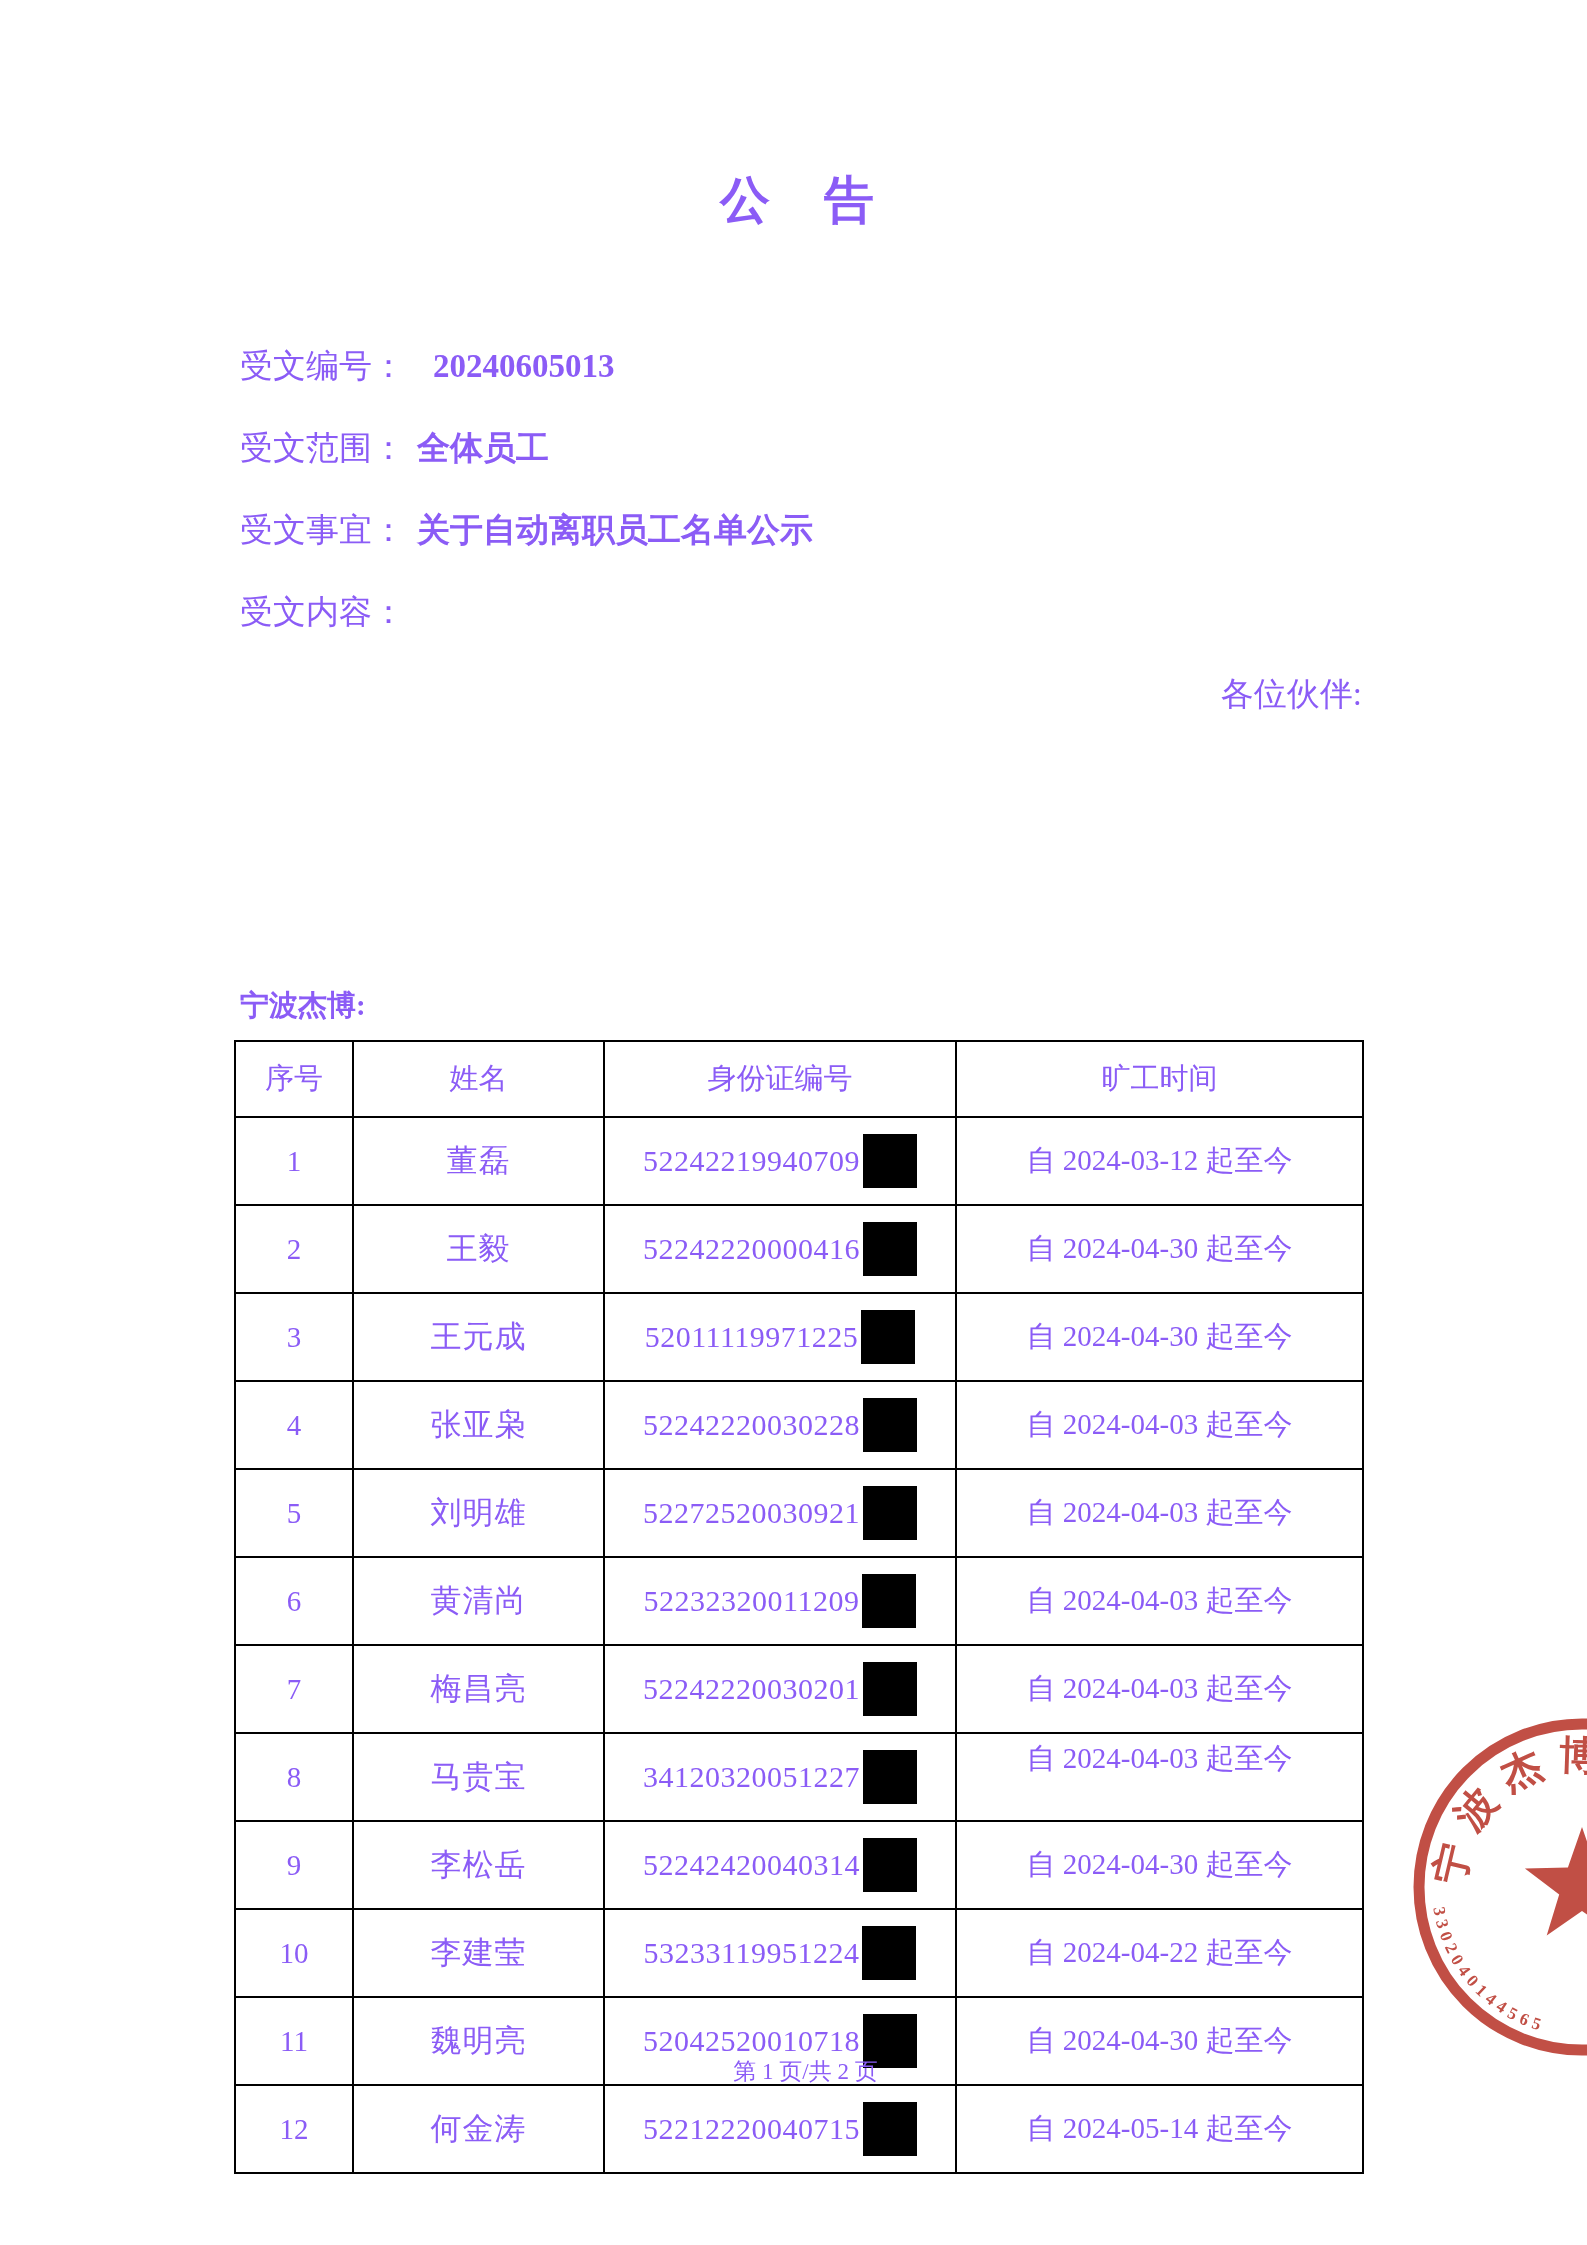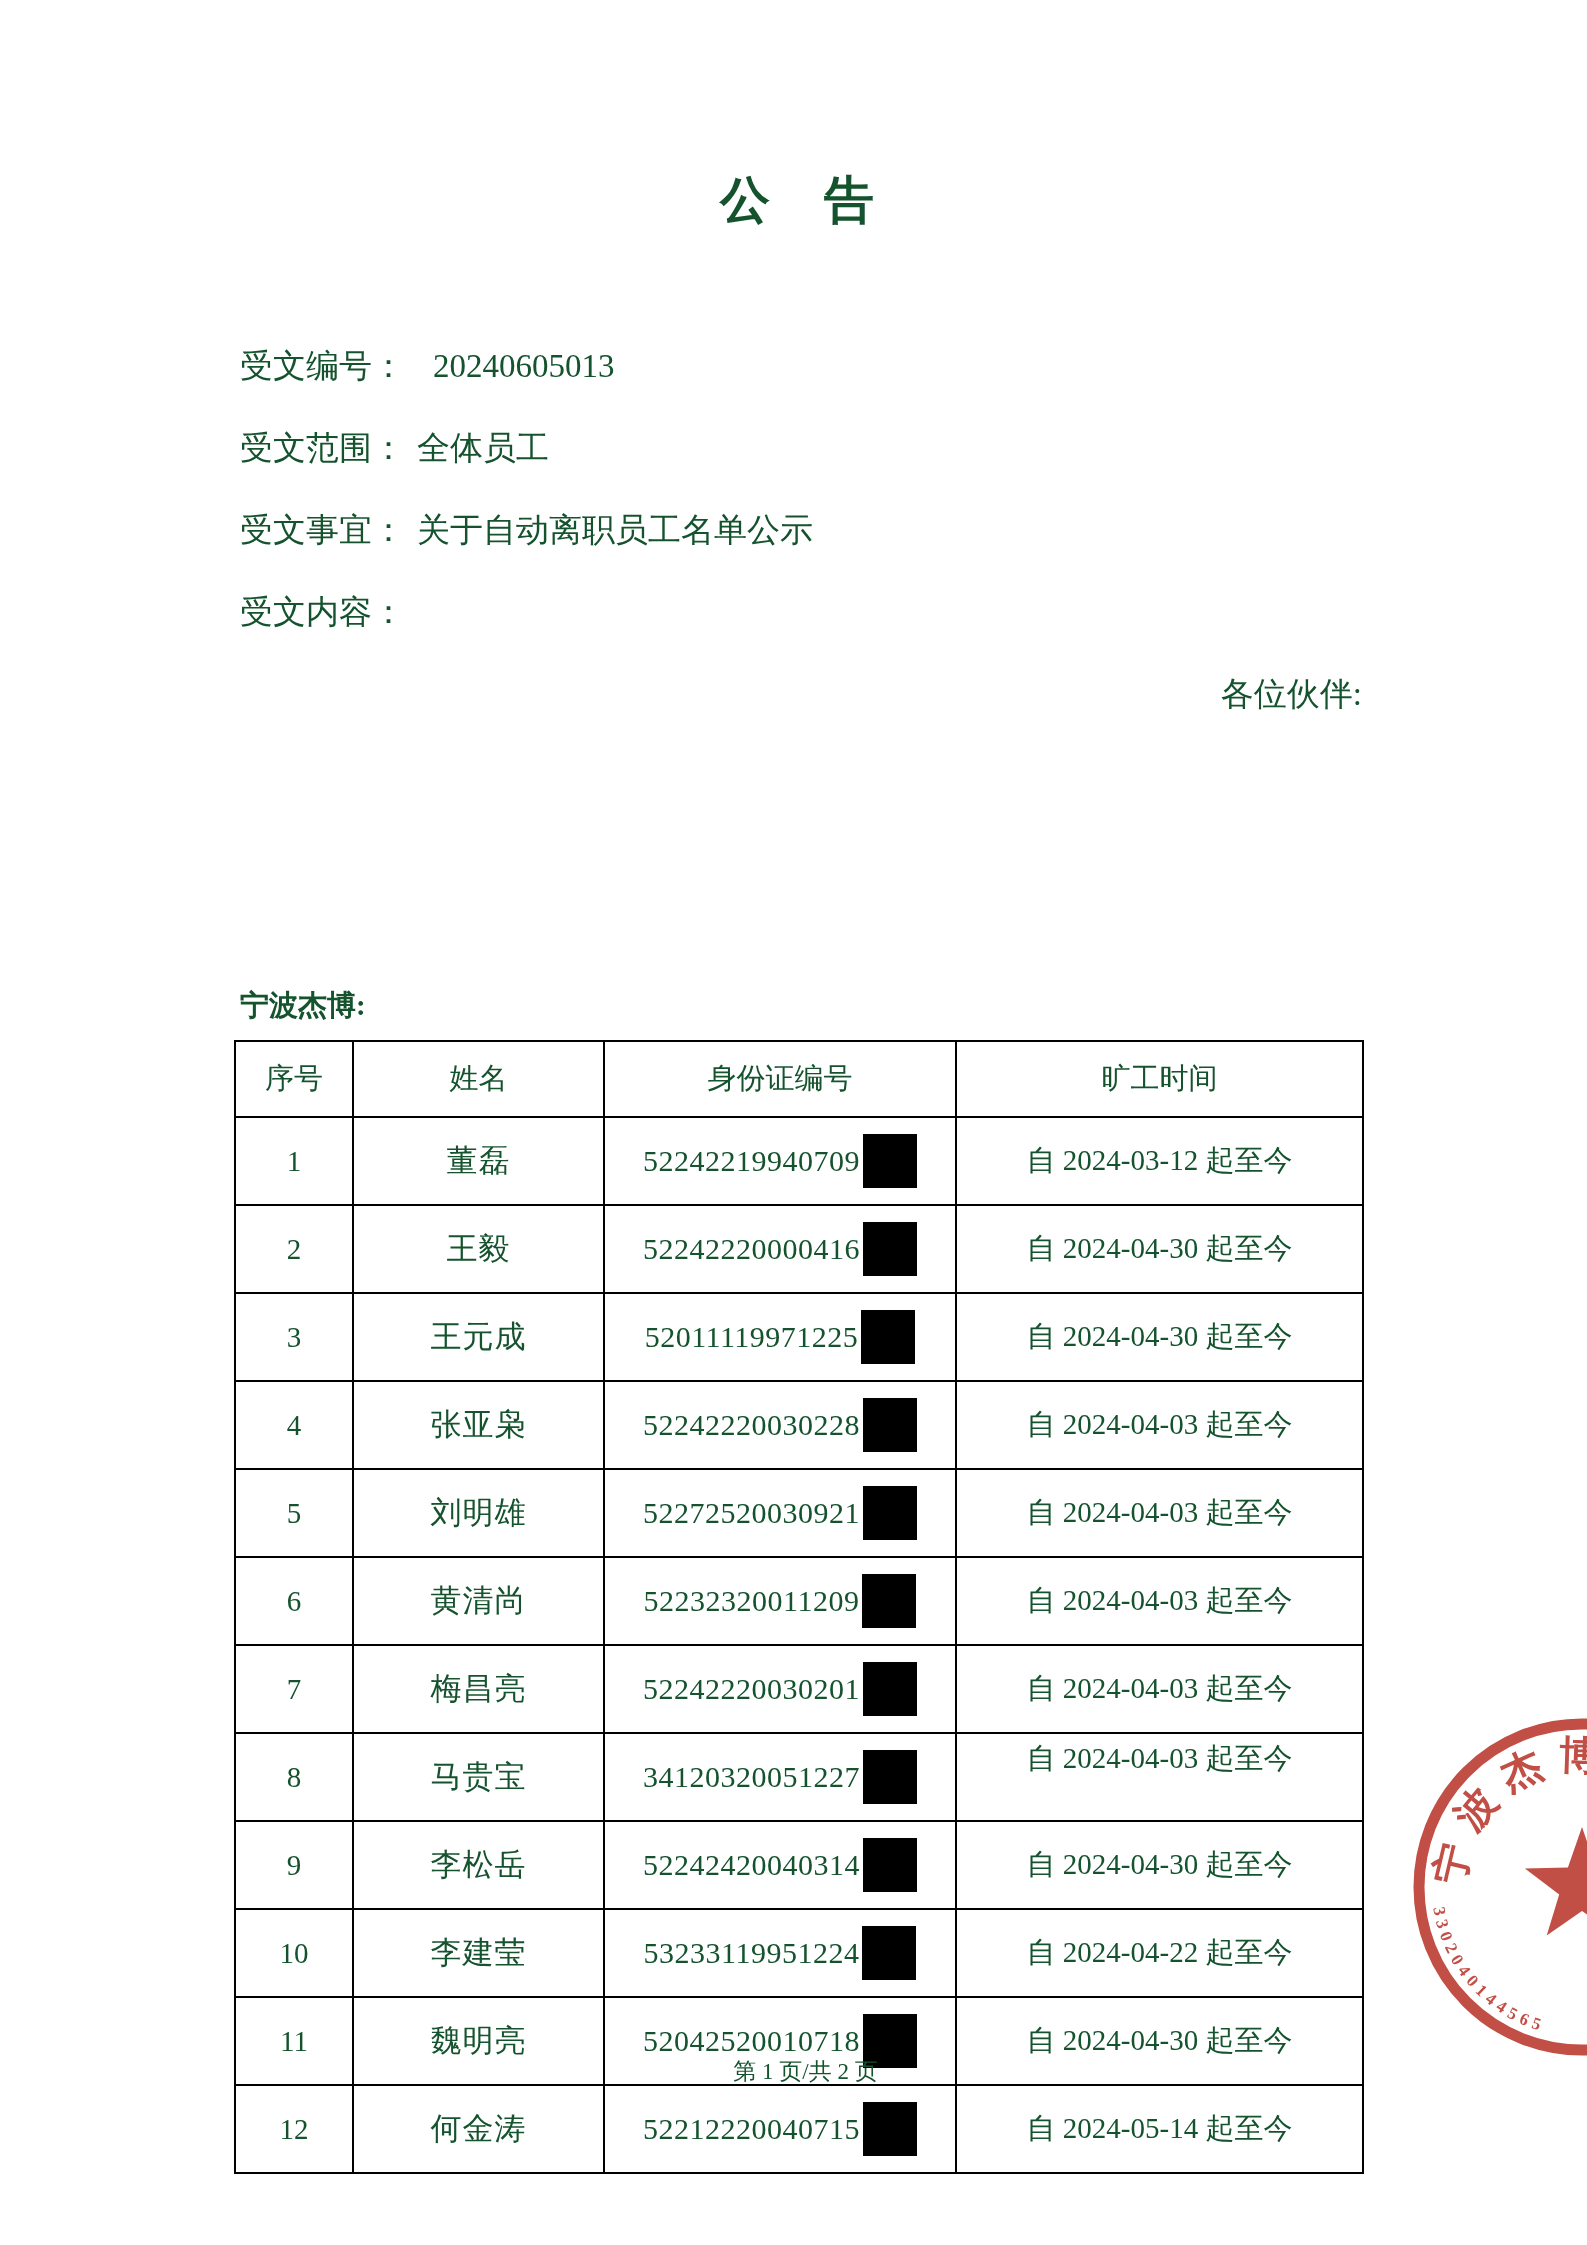--- a/index.html
+++ b/index.html
@@ -1,29 +1,29 @@
 <!DOCTYPE html>
 <html><head>
 <meta charset="utf-8">
 <style>
   html,body { margin:0; padding:0; background:#ffffff; }
   .page {
     position:relative; width:1587px; height:2245px; background:#ffffff;
-    overflow:hidden; color:#14532d;
+    overflow:hidden; color:#8b5cf6;
     font-family:"Liberation Serif","DejaVu Serif",serif;
   }
   .doc-title {
     position:absolute; top:170px; left:234px; width:1128px; margin:0;
     text-align:center; font-size:50px; font-weight:bold; line-height:60px;
     letter-spacing:2px;
   }
   .body-block { position:absolute; top:325px; left:240px; width:1122px; }
   .field-row { height:82px; line-height:82px; font-size:33px; white-space:nowrap; }
   .field-label { font-weight:normal; }
-  .field-value { margin-left:12px; }
+  .field-value { margin-left:12px;font-weight:bold; }
   .fields .field-row:nth-child(1) .field-value { margin-left:28px; }
   .salutation { height:82px; line-height:82px; font-size:33px;text-align:right; }
   .body-para .body-line {
     height:82px; line-height:82px; font-size:34px;
     text-align:justify; text-align-last:justify;
   }
   .body-para .body-line:first-child { text-indent:78px; }
   .body-para .body-line:last-child { text-align-last:left; }
   .list-label { position:absolute; top:986px; left:240px; font-size:29px; font-weight:bold; }
 

